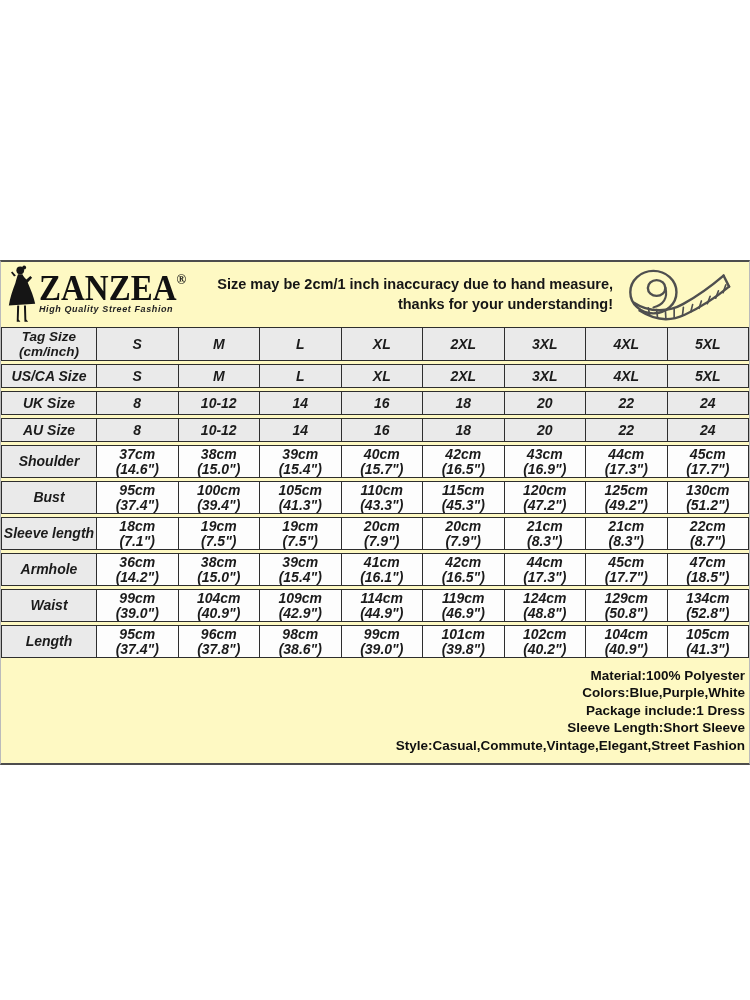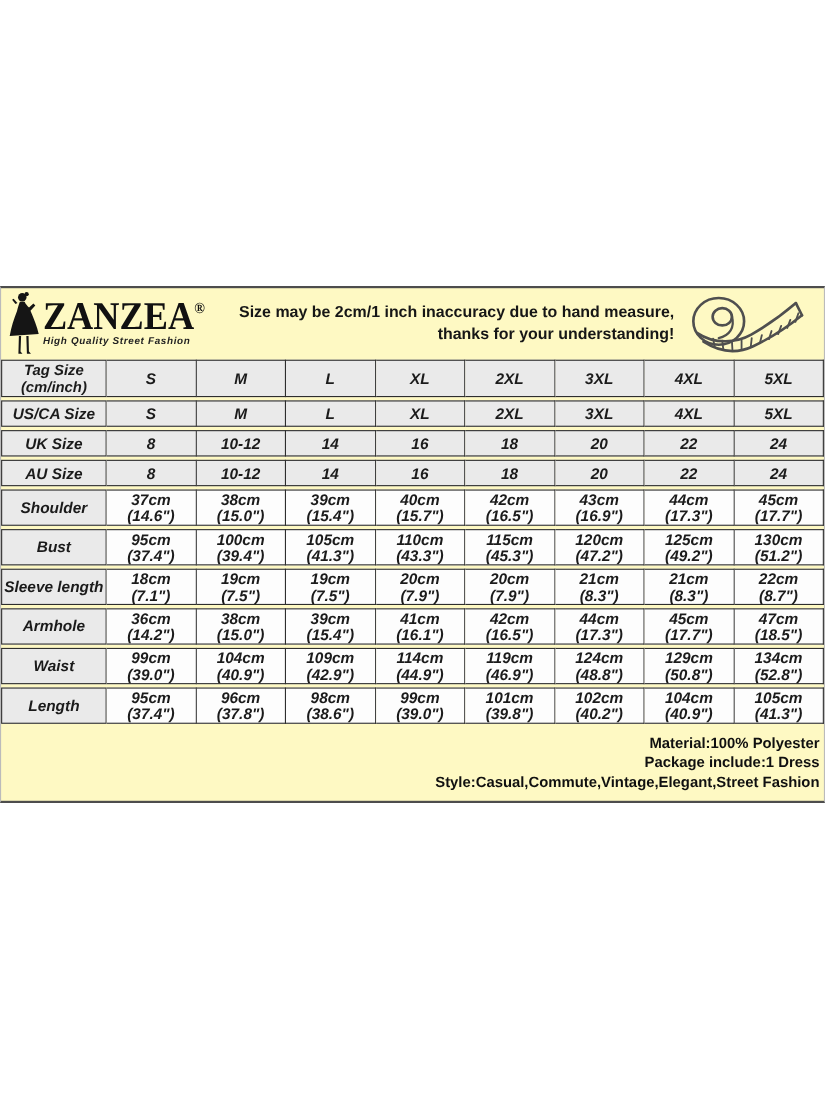--- a/index.html
+++ b/index.html
@@ -495,18 +495,20 @@
             <td>
               <div>105cm</div>
               <div>(41.3")</div>
             </td>
           </tr>
         </tbody>
     </table>
 
     <div class="details">
       <div>Material:100% Polyester</div>
+      <div>Colors:Blue,Purple,White</div>
       <div>Package include:1 Dress</div>
+      <div>Sleeve Length:Short Sleeve</div>
       <div>Style:Casual,Commute,Vintage,Elegant,Street Fashion</div>
     </div>
 
   </div>
 </div>
 
 </body></html>

